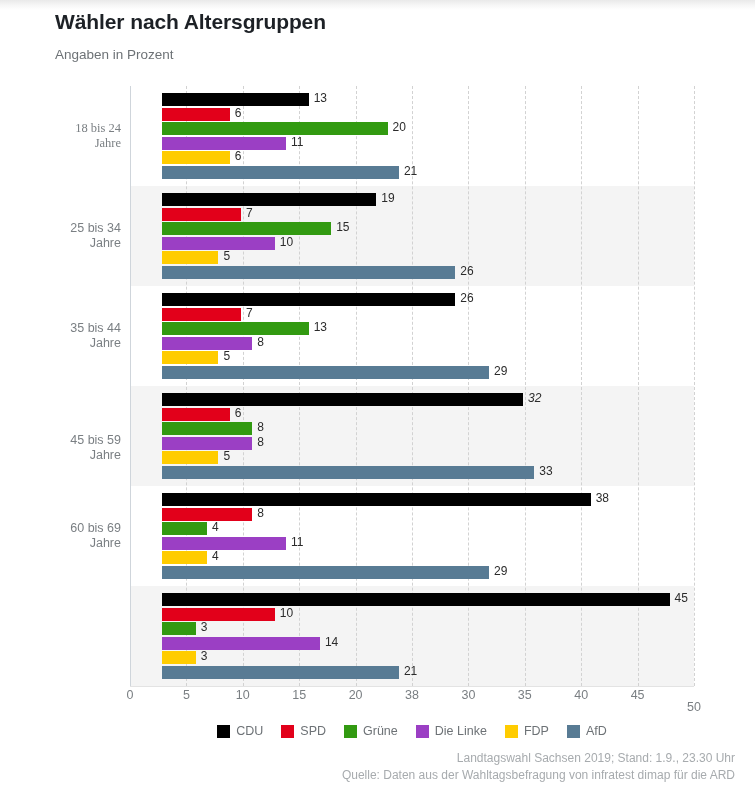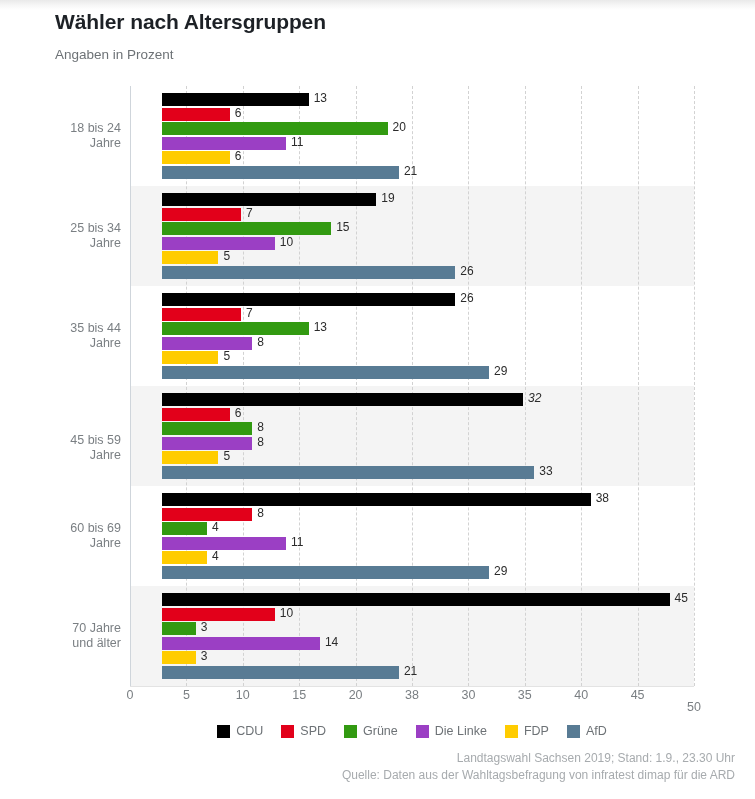--- a/index.html
+++ b/index.html
@@ -188,21 +188,21 @@
     <div class="gridline" style="left: 112.8px;"></div>
     <div class="gridline" style="left: 169.2px;"></div>
     <div class="gridline" style="left: 225.6px;"></div>
     <div class="gridline" style="left: 282px;"></div>
     <div class="gridline" style="left: 338.4px;"></div>
     <div class="gridline" style="left: 394.8px;"></div>
     <div class="gridline" style="left: 451.2px;"></div>
     <div class="gridline" style="left: 507.6px;"></div>
     <div class="gridline last" style="left: 564px;"></div>
     <div class="group" style="top: 0px; height: 100px;">
-      <div class="ycat" style="top: 35px;">
+      <div class="ycat" style="top: 35px; font-family: Liberation Serif, serif;">
         <div>18 bis 24</div>
         <div>Jahre</div>
       </div>
       <div class="barrow" style="top: 7px; width: 564px;">
         <div class="bar" title="CDU: 13%" style="width: 146.64px; background: rgb(0, 0, 0);"></div>
         <div class="barval" style="left: 151.64px;">13</div>
       </div>
       <div class="barrow" style="top: 21.6px; width: 564px;">
         <div class="bar" title="SPD: 6%" style="width: 67.68px; background: rgb(226, 0, 26);"></div>
         <div class="barval" style="left: 72.68px;">6</div>
@@ -338,24 +338,20 @@
       <div class="barrow" style="top: 65.4px; width: 564px;">
         <div class="bar" title="FDP: 4%" style="width: 45.12px; background: rgb(255, 204, 0);"></div>
         <div class="barval" style="left: 50.12px;">4</div>
       </div>
       <div class="barrow" style="top: 80px; width: 564px;">
         <div class="bar" title="AfD: 29%" style="width: 327.12px; background: rgb(88, 123, 148);"></div>
         <div class="barval" style="left: 332.12px;">29</div>
       </div>
     </div>
     <div class="group" style="top: 500px; height: 100px;">
-      <div class="ycat" style="top: 35px;">
-        <div>70 Jahre</div>
-        <div>und älter</div>
-      </div>
       <div class="barrow" style="top: 7px; width: 564px;">
         <div class="bar" title="CDU: 45%" style="width: 507.6px; background: rgb(0, 0, 0);"></div>
         <div class="barval" style="left: 512.6px;">45</div>
       </div>
       <div class="barrow" style="top: 21.6px; width: 564px;">
         <div class="bar" title="SPD: 10%" style="width: 112.8px; background: rgb(226, 0, 26);"></div>
         <div class="barval" style="left: 117.8px;">10</div>
       </div>
       <div class="barrow" style="top: 36.2px; width: 564px;">
         <div class="bar" title="Grüne: 3%" style="width: 33.84px; background: rgb(50, 154, 17);"></div>

